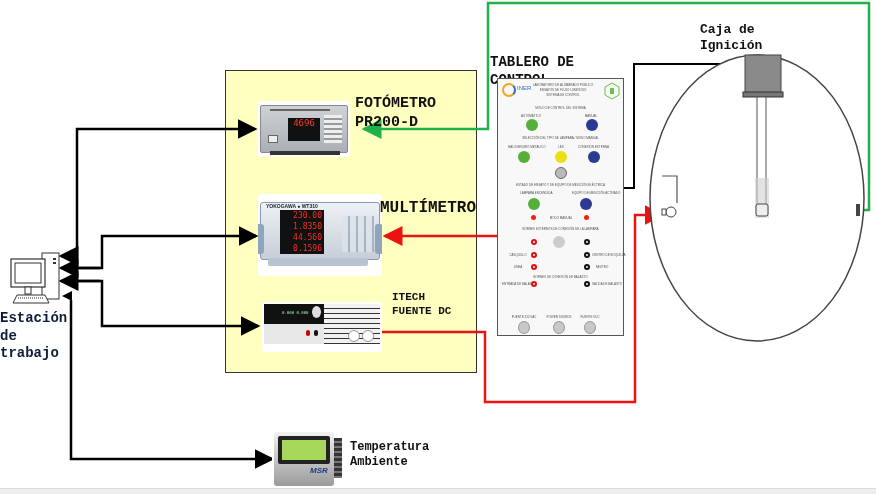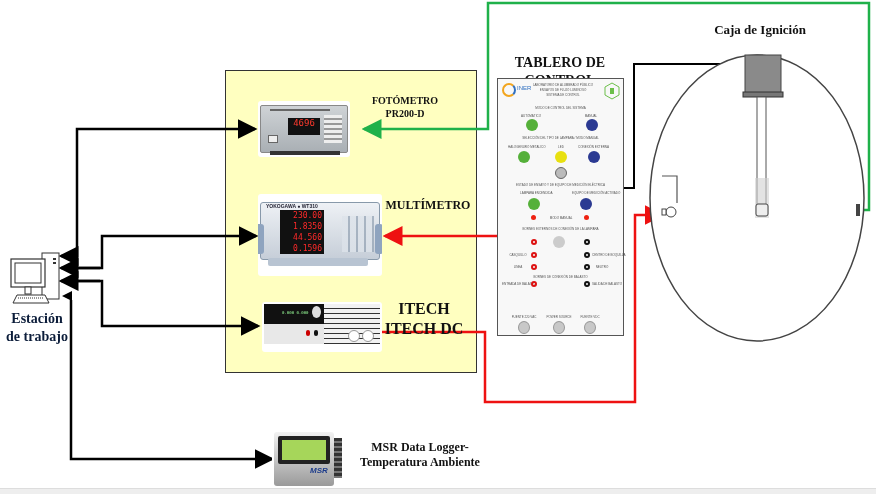--- a/index.html
+++ b/index.html
@@ -1,18 +1,18 @@
 <!DOCTYPE html>
 <html><head>
 <meta charset="utf-8">
 <style>
   html, body { margin:0; padding:0; background:#ffffff; }
   body { width:876px; height:494px; position:relative; overflow:hidden; font-family:"Liberation Sans", sans-serif; }
   .abs { position:absolute; }
-  .lbl { position:absolute; font-family:Liberation Serif, serif; font-weight:bold; color:#111; text-align:center; line-height:1.25; }
+  .lbl { position:absolute; font-family:Liberation Mono, monospace; font-weight:bold; color:#111; text-align:left; line-height:1.25; }
   .yellow-box { left:225px; top:70px; width:252px; height:303px; background:#ffffc0; border:1px solid #333; box-sizing:border-box; }
   .device { position:absolute; background:#f4f4f4; border-radius:3px; overflow:hidden; }
   .panel { left:497px; top:78px; width:127px; height:258px; background:#f8f8f8; border:1px solid #555; box-sizing:border-box; }
   .panel-text { position:absolute; font-size:3px; color:#555; text-align:center; white-space:nowrap; font-family:"Liberation Sans", sans-serif; }
   .dot { position:absolute; border-radius:50%; }
   .bottom-bar { left:0; top:488px; width:876px; height:6px; background:#eeeeee; border-top:1px solid #ddd; }
 </style>
 </head>
 <body>
 
@@ -64,73 +64,72 @@
   <line x1="10" y1="48" x2="36" y2="48" stroke="#333" stroke-width="1" stroke-dasharray="1,1"></line>
 </svg>
 <div class="lbl" style="left:0;top:310px;width:74px;font-size:14px;color:#0c1d3a;">
   <div>Estación</div>
   <div>de trabajo</div>
 </div>
 
 <div class="device" style="left:258px;top:101px;width:92px;height:56px;background:#fff;">
   <div class="abs" style="left:2px;top:4px;width:86px;height:46px;background:linear-gradient(#cfd3d6,#a9afb4);border-radius:2px;border:1px solid #888;"></div>
   <div class="abs" style="left:12px;top:8px;width:60px;height:2px;background:#666;"></div>
-  <div class="abs" style="left:30px;top:17px;width:32px;height:17px;background:#111;color:#ff3a2e;font-family:'DejaVu Sans Mono',monospace;font-size:9px;line-height:11px;text-align:center;">4696</div>
+  <div class="abs" style="left:30px;top:17px;width:32px;height:23px;background:#111;color:#ff3a2e;font-family:'DejaVu Sans Mono',monospace;font-size:9px;line-height:11px;text-align:center;">4696</div>
   <div class="abs" style="left:66px;top:14px;width:18px;height:28px;background:repeating-linear-gradient(#eee 0 3px,#999 3px 5px);"></div>
   <div class="abs" style="left:10px;top:34px;width:8px;height:6px;background:#eee;border:1px solid #666;"></div>
   <div class="abs" style="left:12px;top:50px;width:70px;height:4px;background:#333;"></div>
 </div>
-<div class="lbl" style="left:355px;top:95px;width:100px;font-size:10px;">
+<div class="lbl" style="left:355px;top:95px;width:100px;font-size:15px;">
   <div>FOTÓMETRO</div>
   <div>PR200-D</div>
 </div>
 
 <div class="device" style="left:258px;top:194px;width:124px;height:82px;background:#fff;">
   <div class="abs" style="left:2px;top:8px;width:118px;height:56px;background:linear-gradient(#eef1f5,#c6ced8);border:1px solid #8899aa;border-radius:3px;"></div>
   <div class="abs" style="left:8px;top:9px;font-size:5px;color:#223;font-weight:bold;"><span>YOKOGAWA</span> ● <span>WT310</span></div>
   <div class="abs" style="left:22px;top:16px;width:44px;height:44px;background:#111;font-family:'DejaVu Sans Mono',monospace;font-size:8px;color:#ff2a2a;text-align:right;line-height:11px;padding-right:2px;box-sizing:border-box;">
     <div>230.00</div>
     <div>1.8350</div>
     <div>44.560</div>
     <div>0.1596</div>
   </div>
   <div class="abs" style="left:84px;top:22px;width:32px;height:36px;background:repeating-linear-gradient(90deg,#dde3ea 0 6px,#9aa8b8 6px 8px);opacity:.8;"></div>
   <div class="abs" style="left:-2px;top:30px;width:8px;height:30px;background:#8fa4bf;border-radius:3px;"></div>
   <div class="abs" style="left:117px;top:30px;width:8px;height:30px;background:#8fa4bf;border-radius:3px;"></div>
   <div class="abs" style="left:10px;top:64px;width:100px;height:8px;background:#b8c4d2;border-radius:2px;"></div>
 </div>
-<div class="lbl" style="left:380px;top:198px;width:96px;font-size:12px;">
+<div class="lbl" style="left:380px;top:198px;width:96px;font-size:16px;">
   <div>MULTÍMETRO</div>
 </div>
 
 <div class="device" style="left:262px;top:302px;width:120px;height:50px;background:#fff;">
   <div class="abs" style="left:2px;top:2px;width:60px;height:20px;background:#111;"></div>
   <div class="abs" style="left:20px;top:8px;font-size:4px;color:#9f9;font-family:'DejaVu Sans Mono',monospace;">0.000 0.000</div>
   <div class="abs" style="left:50px;top:4px;width:9px;height:12px;border-radius:50%;background:#ddd;"></div>
   <div class="abs" style="left:2px;top:22px;width:60px;height:20px;background:#e8e8e8;"></div>
   <div class="abs" style="left:44px;top:28px;width:4px;height:6px;background:#c00;border-radius:2px;"></div>
   <div class="abs" style="left:52px;top:28px;width:4px;height:6px;background:#111;border-radius:2px;"></div>
   <div class="abs" style="left:62px;top:2px;width:56px;height:40px;background:repeating-linear-gradient(#f2f2f2 0 4px,#333 4px 5px);"></div>
   <div class="abs" style="left:86px;top:28px;width:10px;height:10px;border-radius:50%;background:#fff;border:1px solid #999;"></div>
   <div class="abs" style="left:100px;top:28px;width:10px;height:10px;border-radius:50%;background:#fff;border:1px solid #999;"></div>
 </div>
-<div class="lbl" style="left:384px;top:291px;width:80px;font-size:16px;margin-top:8px;">
+<div class="lbl" style="left:392px;top:291px;width:80px;font-size:11px;">
   <div>ITECH</div>
-  <div>ITECH DC</div>
+  <div>FUENTE DC</div>
 </div>
 
 <div class="device" style="left:272px;top:430px;width:72px;height:60px;background:#fff;">
   <div class="abs" style="left:2px;top:2px;width:60px;height:54px;background:linear-gradient(#f2f2f2,#9a9a9a);border-radius:3px;"></div>
   <div class="abs" style="left:6px;top:6px;width:52px;height:28px;background:#222;border-radius:2px;"></div>
   <div class="abs" style="left:10px;top:10px;width:44px;height:20px;background:#a6d65a;"></div>
   <div class="abs" style="left:38px;top:36px;font-size:8px;font-weight:bold;color:#1a3a8a;font-style:italic;">MSR</div>
   <div class="abs" style="left:62px;top:8px;width:8px;height:40px;background:repeating-linear-gradient(#333 0 3px,#777 3px 5px);"></div>
 </div>
 <div class="lbl" style="left:350px;top:440px;width:140px;font-size:12px;color:#111;">
-  <div>MSR Data Logger-</div>
   <div>Temperatura Ambiente</div>
 </div>
 
 <div class="lbl" style="left:490px;top:54px;width:140px;font-size:14px;">TABLERO DE CONTROL</div>
 <div class="abs panel">
   <div class="abs" style="left:4px;top:4px;width:14px;height:14px;border-radius:50%;border:2px solid #f2a51e;border-right-color:#2f6fc0;box-sizing:border-box;"></div>
   <div class="abs" style="left:19px;top:6px;font-size:6px;color:#2f6fc0;">INER</div>
   <div class="panel-text" style="left:30px;top:4px;width:70px;">LABORATORIO DE ALUMBRADO PÚBLICO</div>
   <div class="panel-text" style="left:30px;top:9px;width:70px;">ENSAYOS DE FLUJO LUMINOSO</div>
   <div class="panel-text" style="left:30px;top:14px;width:70px;">SISTEMA DE CONTROL</div>

